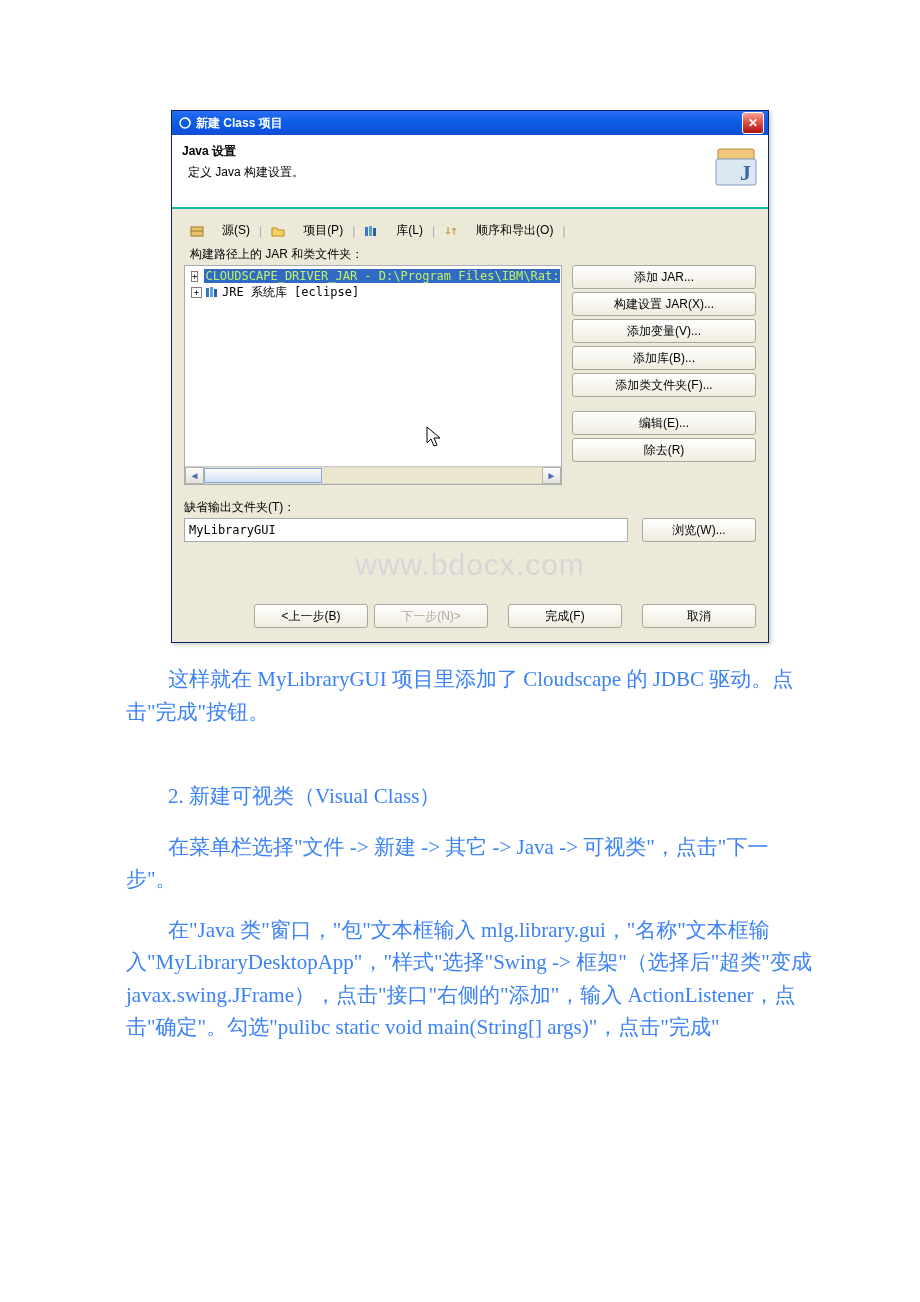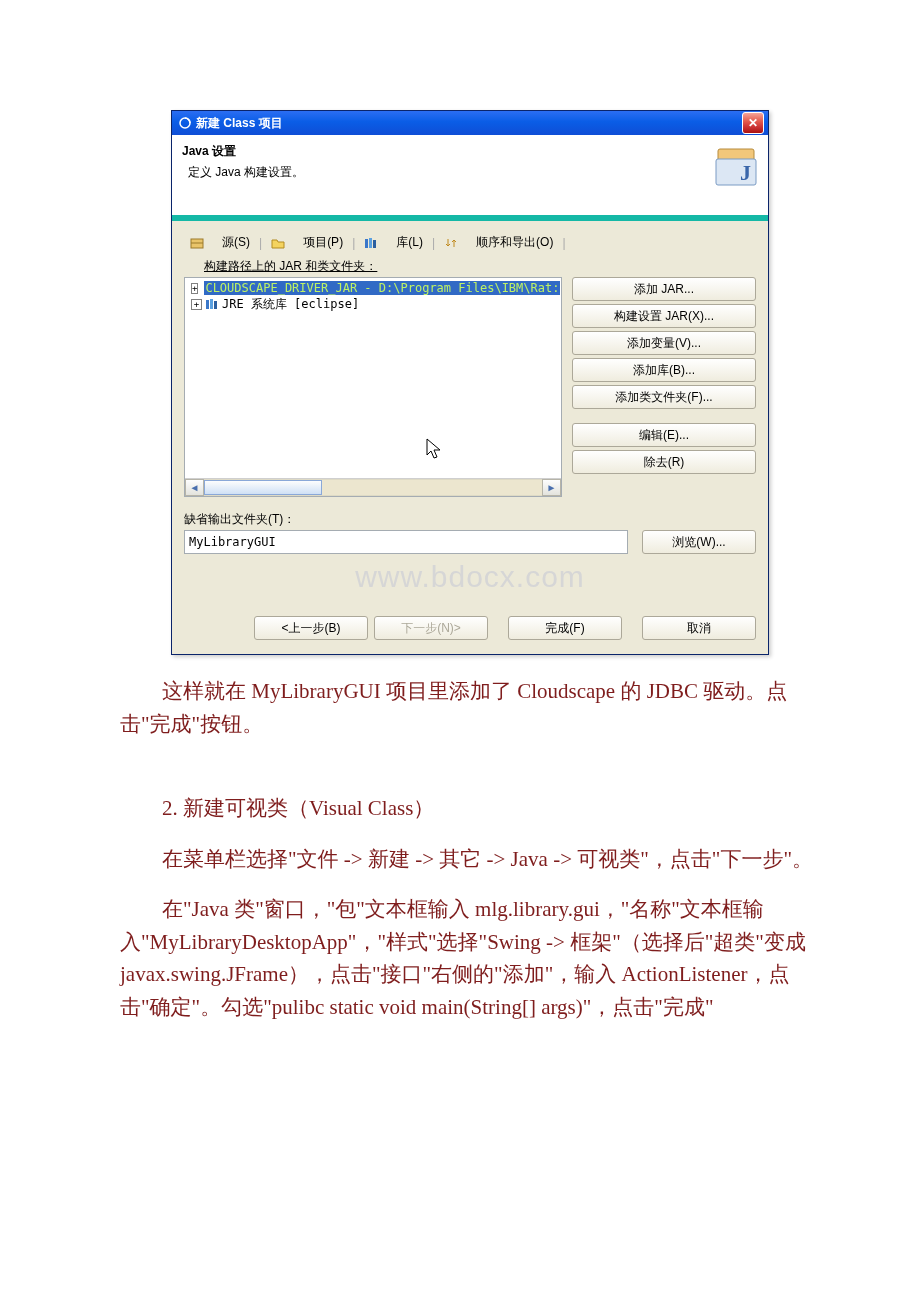--- a/index.html
+++ b/index.html
@@ -43,24 +43,24 @@
     border: 1px solid #fff;
     border-radius: 3px;
     color: #fff;
     display:flex; align-items:center; justify-content:center;
     font-weight:bold;
     font-family: Arial, sans-serif;
     font-size: 12px;
   }
   .banner {
     background: #ffffff;
-    padding: 8px 10px 28px 10px;
+    padding: 8px 10px 20px 10px;
     display: flex;
     align-items: flex-start;
-    border-bottom: 6px solid #14b8a6;
+    border-bottom: 2px solid #14b8a6;
   }
   .banner-text { flex: 1; }
   .banner-text .b-title { font-weight: bold; margin-bottom: 4px; }
   .banner-text .b-sub { padding-left: 6px; }
   .banner-jicon {
     width: 48px; height: 44px;
     align-self:flex-start;
     display:flex; align-items:flex-end; justify-content:center;
   }
   .banner-jicon svg { overflow: visible; }
@@ -81,21 +81,21 @@
     padding: 2px 5px;
     border: 1px solid transparent;
     background: #ece9d8;
     white-space: nowrap;
   }
   .tab-sep {
     color: #aaa;
     padding: 0 1px;
   }
   .tab-icon { width:14px; height:12px; display:inline-flex; align-items:center; justify-content:center;}
-  .tree-label { margin: 4px 0 2px 20px; text-decoration: underline; }
+  .tree-label { margin: 4px 0 2px 6px; }
   .main-row { display: flex; gap: 10px; }
   .tree-panel {
     width: 376px; height: 218px;
     background: #fff;
     border: 1px solid #a5acb2;
     overflow: hidden;
     position: relative;
     display:flex; flex-direction:column;
   }
   .tree-body { flex:1; padding: 2px; font-size: 12px; font-family: "SimSun","宋体",monospace; }
@@ -178,22 +178,22 @@
   .wizard-row {
     display:flex; justify-content:flex-end; gap:6px;
     padding: 10px 12px 14px 12px;
     background:#ece9d8;
   }
   .wizard-row .xp-btn { width: 96px; }
   .wizard-row .gap { width: 8px; }
   .prose {
     font-size: 21px;
     line-height: 1.55;
-    color: #7f1d1d;
-    margin: 0;
+    color: #3b82f6;
+    margin: 6px;
   }
   .prose p { margin: 0 0 18px 0; text-indent: 2em; }
   .prose p.noind { text-indent: 2em; }
   .section-gap { height: 34px; }
 </style>
 </head>
 <body>
 
 <div class="page">
 

